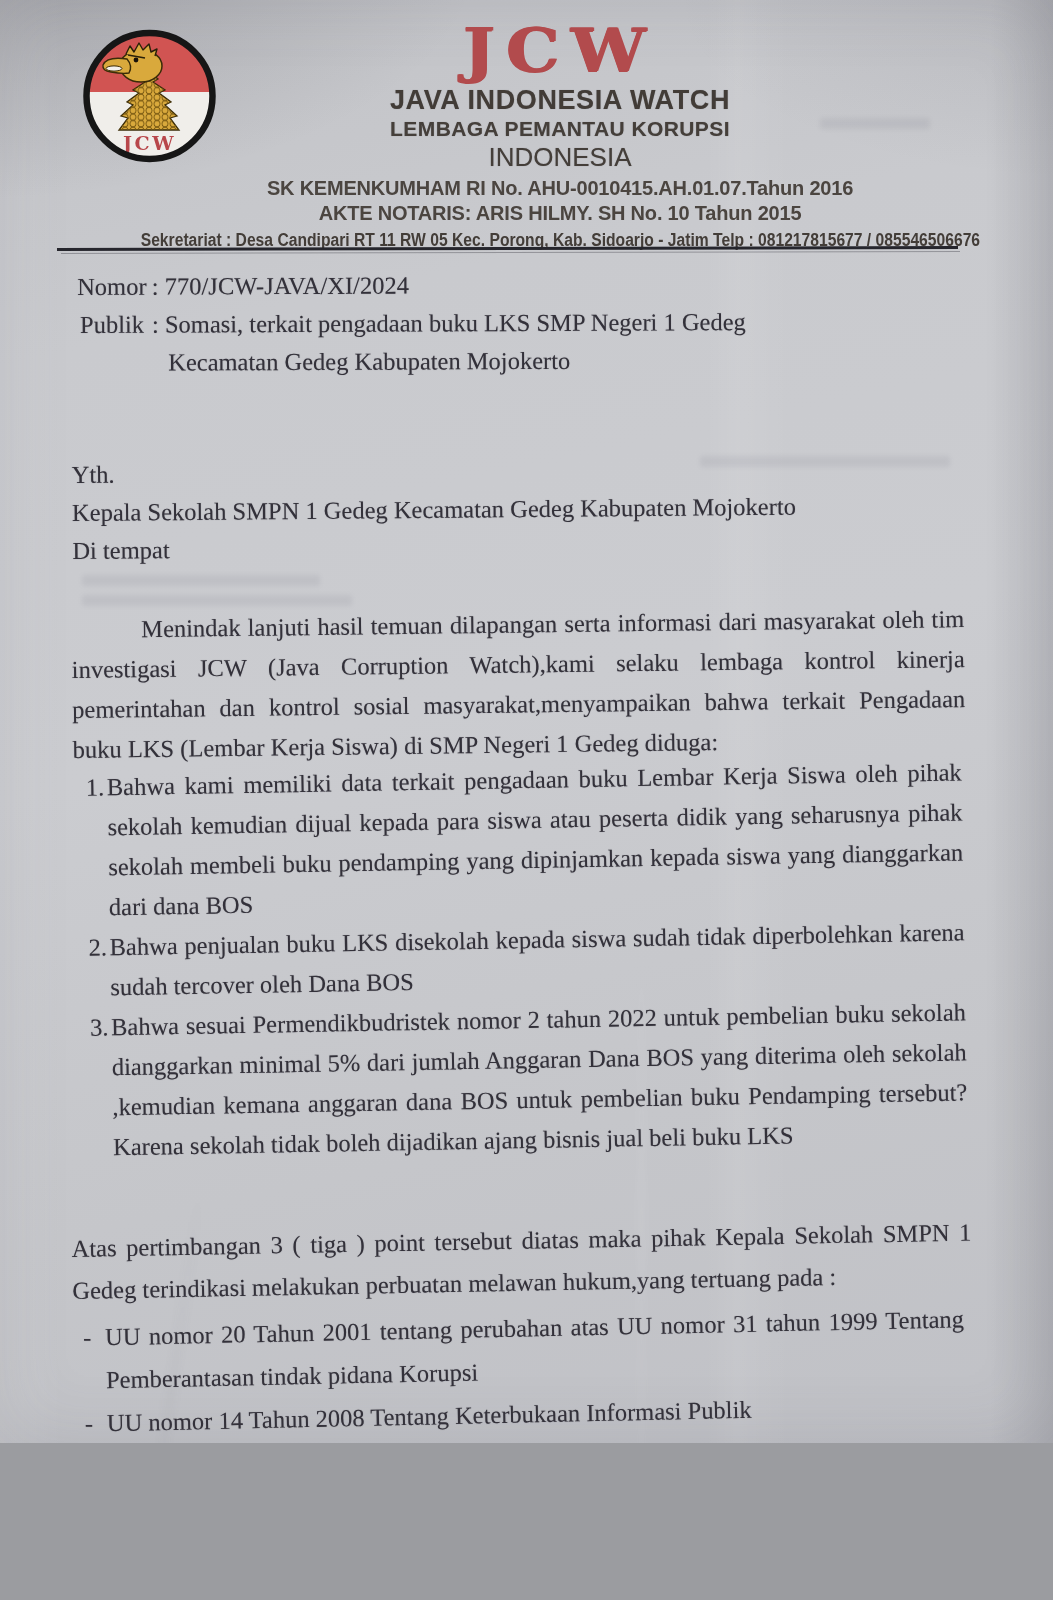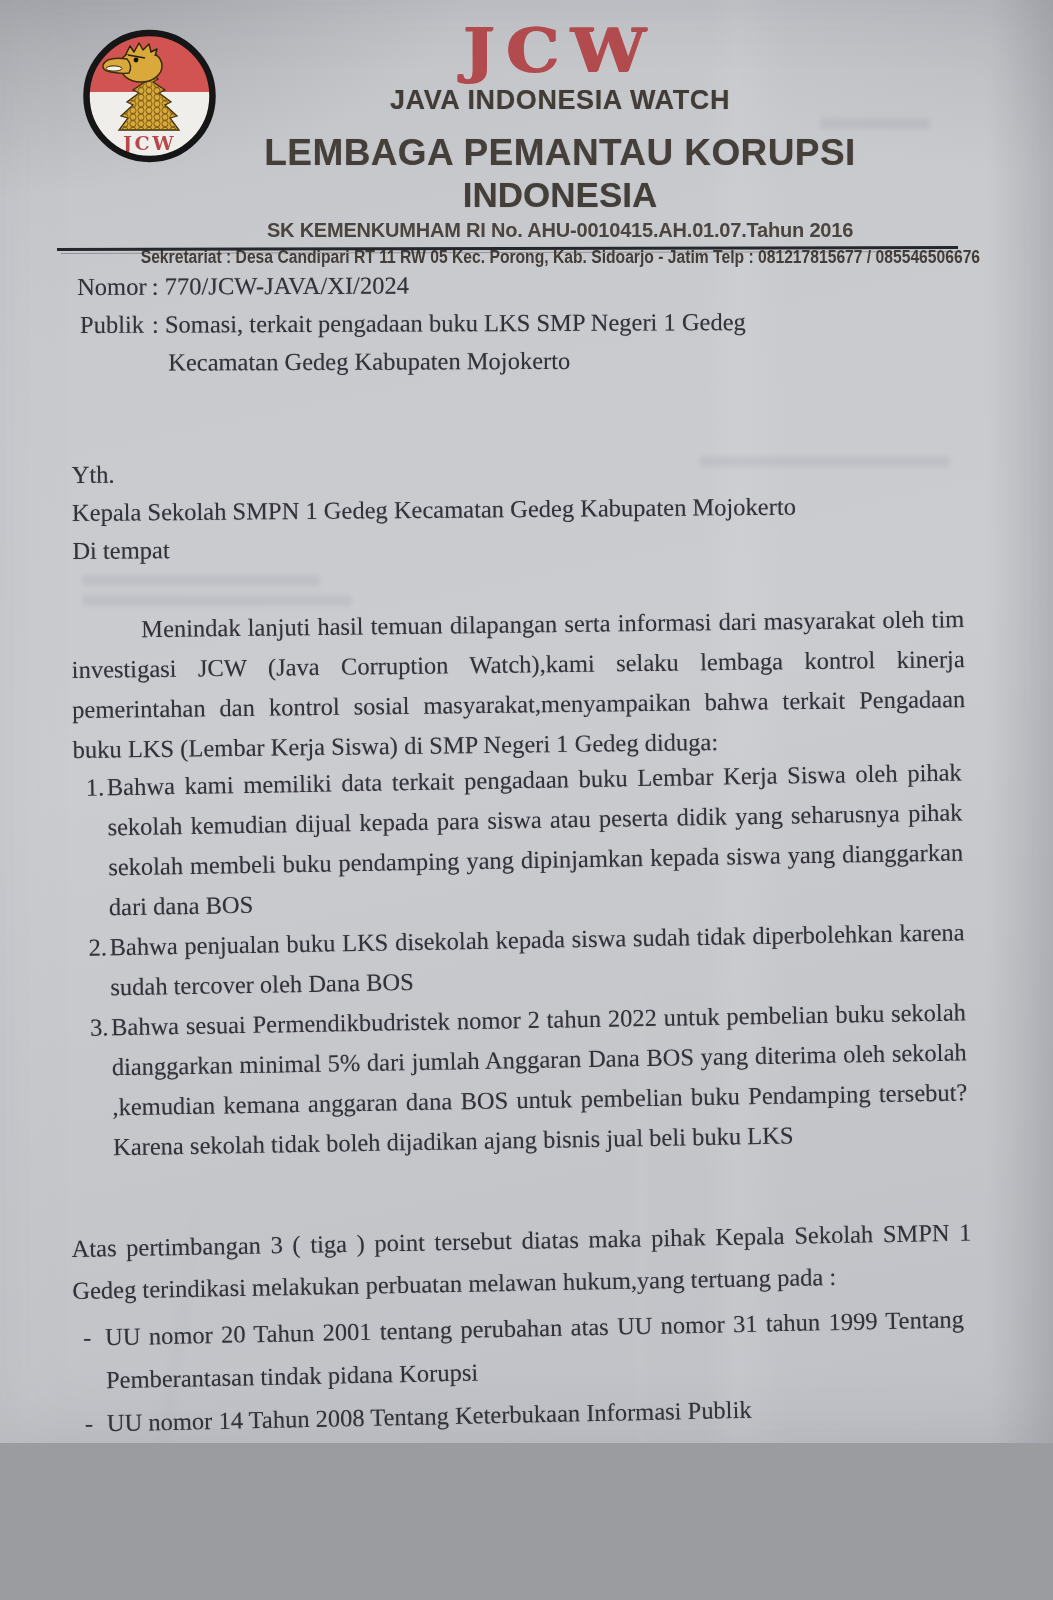--- a/index.html
+++ b/index.html
@@ -19,22 +19,22 @@
 
   
   .letterhead{position:absolute;top:20px;left:70px;width:980px;text-align:center;
     font-family:"Liberation Sans",sans-serif;color:#443e39;}
   .brand{
     font-family:"DejaVu Serif",serif;font-weight:900;font-size:60px;line-height:60px;
     color:#b24b4d;letter-spacing:10px;display:inline-block;transform:scaleX(1.12);
     text-shadow:1.2px 0 0 #b24b4d, 0 1px 0 #b24b4d;
   }
   .org-name{font-size:27px;font-weight:700;letter-spacing:.6px;margin-top:5px;color:#423c37;}
-  .org-sub{font-size:37px;font-weight:700;letter-spacing:.4px;margin-top:16px;color:#453f3a;}
-  .org-country{font-size:35px;font-weight:700;margin-top:1px;color:#443e39;}
+  .org-sub{font-size:21px;font-weight:700;letter-spacing:.4px;margin-top:1px;color:#453f3a;}
+  .org-country{font-size:26px;font-weight:400;margin-top:1px;color:#443e39;}
   .sk-line{font-size:20px;font-weight:700;margin-top:4px;letter-spacing:-.2px;color:#4b4540;}
   .akte-line{font-size:20px;font-weight:700;margin-top:2px;letter-spacing:-.2px;color:#4b4540;}
   .sekretariat{margin-top:5px;font-size:18px;font-weight:700;color:#433d38;white-space:nowrap;}
   .sekretariat .squeeze{display:inline-block;transform:scaleX(.87);transform-origin:50% 50%;}
 
   .logo{position:absolute;top:28px;left:81px;width:137px;height:136px;}
 
   .rule{position:absolute;top:247px;left:57px;width:901px;height:3px;background:#26262d;
         transform:rotate(-.12deg);}
   .rule::after{content:"";position:absolute;left:4px;right:-2px;top:5px;height:1px;
@@ -73,20 +73,21 @@
 <body>
 
 <div class="page">
 
   <div class="letterhead">
     <div class="brand">JCW</div>
     <div class="org-name soft">JAVA INDONESIA WATCH</div>
     <div class="org-sub soft">LEMBAGA PEMANTAU KORUPSI</div>
     <div class="org-country soft">INDONESIA</div>
     <div class="sk-line">SK KEMENKUMHAM RI No. AHU-0010415.AH.01.07.Tahun 2016</div>
+    <div class="akte-line">AKTE NOTARIS: ARIS HILMY. SH No. 10 Tahun 2015</div>
     <div class="sekretariat">
       <span class="squeeze">Sekretariat : Desa Candipari RT 11 RW 05 Kec. Porong, Kab. Sidoarjo - Jatim Telp : 081217815677 / 085546506676</span>
     </div>
   </div>
 
   <div class="logo">
     <svg viewBox="0 0 137 136" width="137" height="136">
       <defs>
         <clipPath id="logoclip">
             <circle cx="68.5" cy="68" r="63"></circle>

